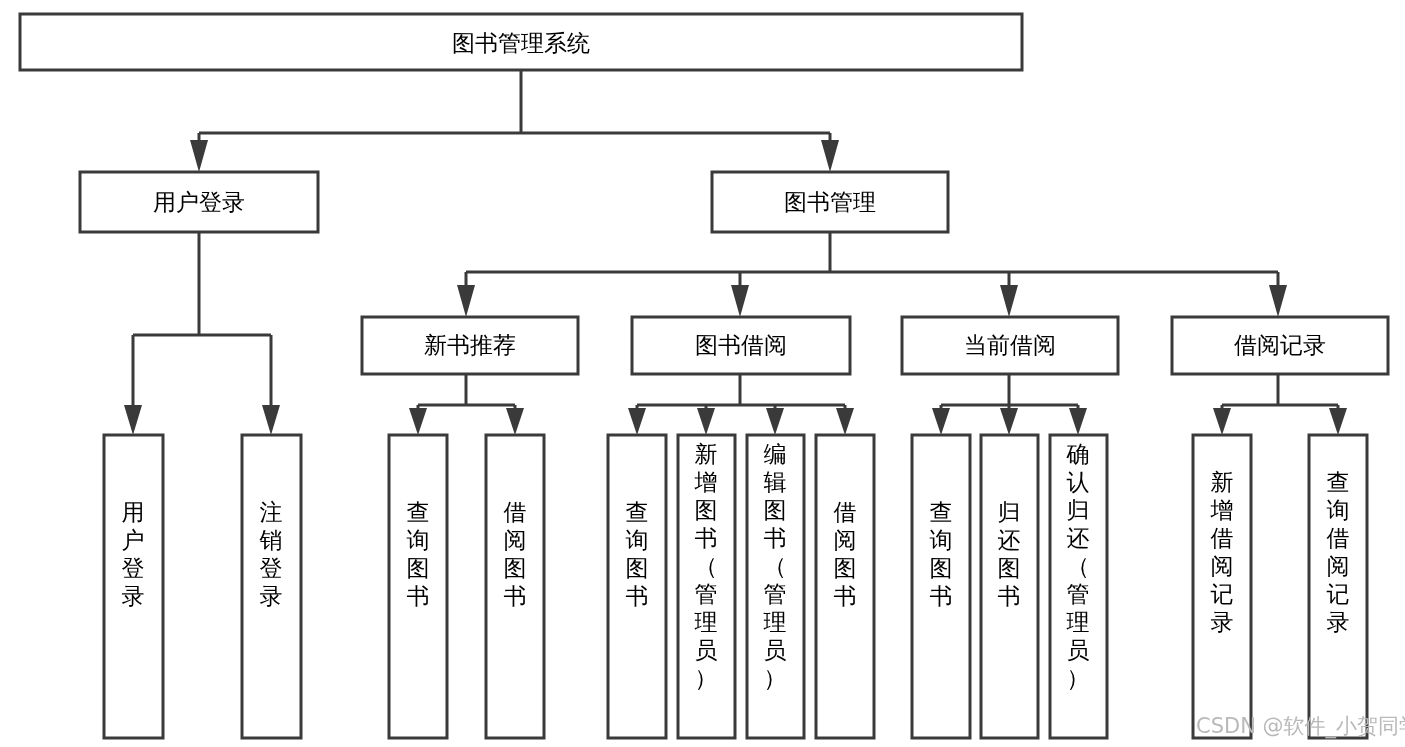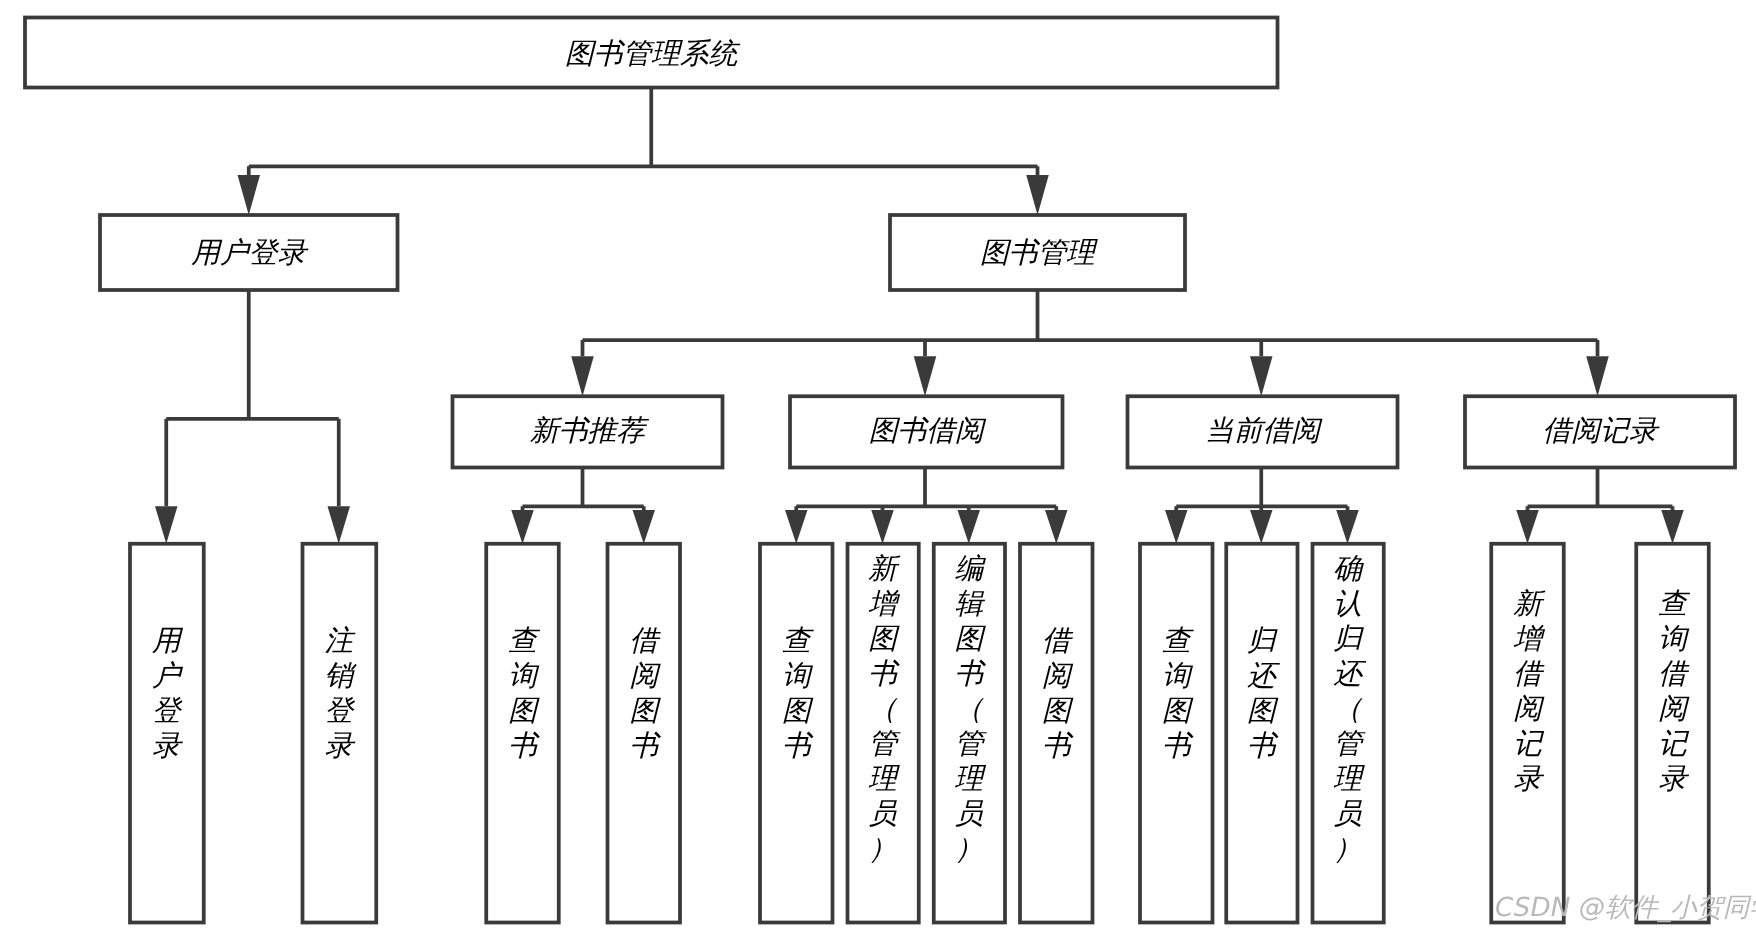--- a/index.html
+++ b/index.html
@@ -12,21 +12,20 @@
     height: 747px;
     font-family: "DejaVu Sans", "Liberation Sans", sans-serif;
     overflow: hidden;
     position: relative;
   }
   #diagram-root {
     position: absolute;
     left: 0; top: 0;
     width: 1405px;
     height: 621px;
-    font-style: italic;
   }
   svg.diagram {
     display: block;
     width: 1405px;
     height: 747px;
   }
   .node-rect {
     fill: #ffffff;
     stroke: #3a3a3a;
     stroke-width: 3;

